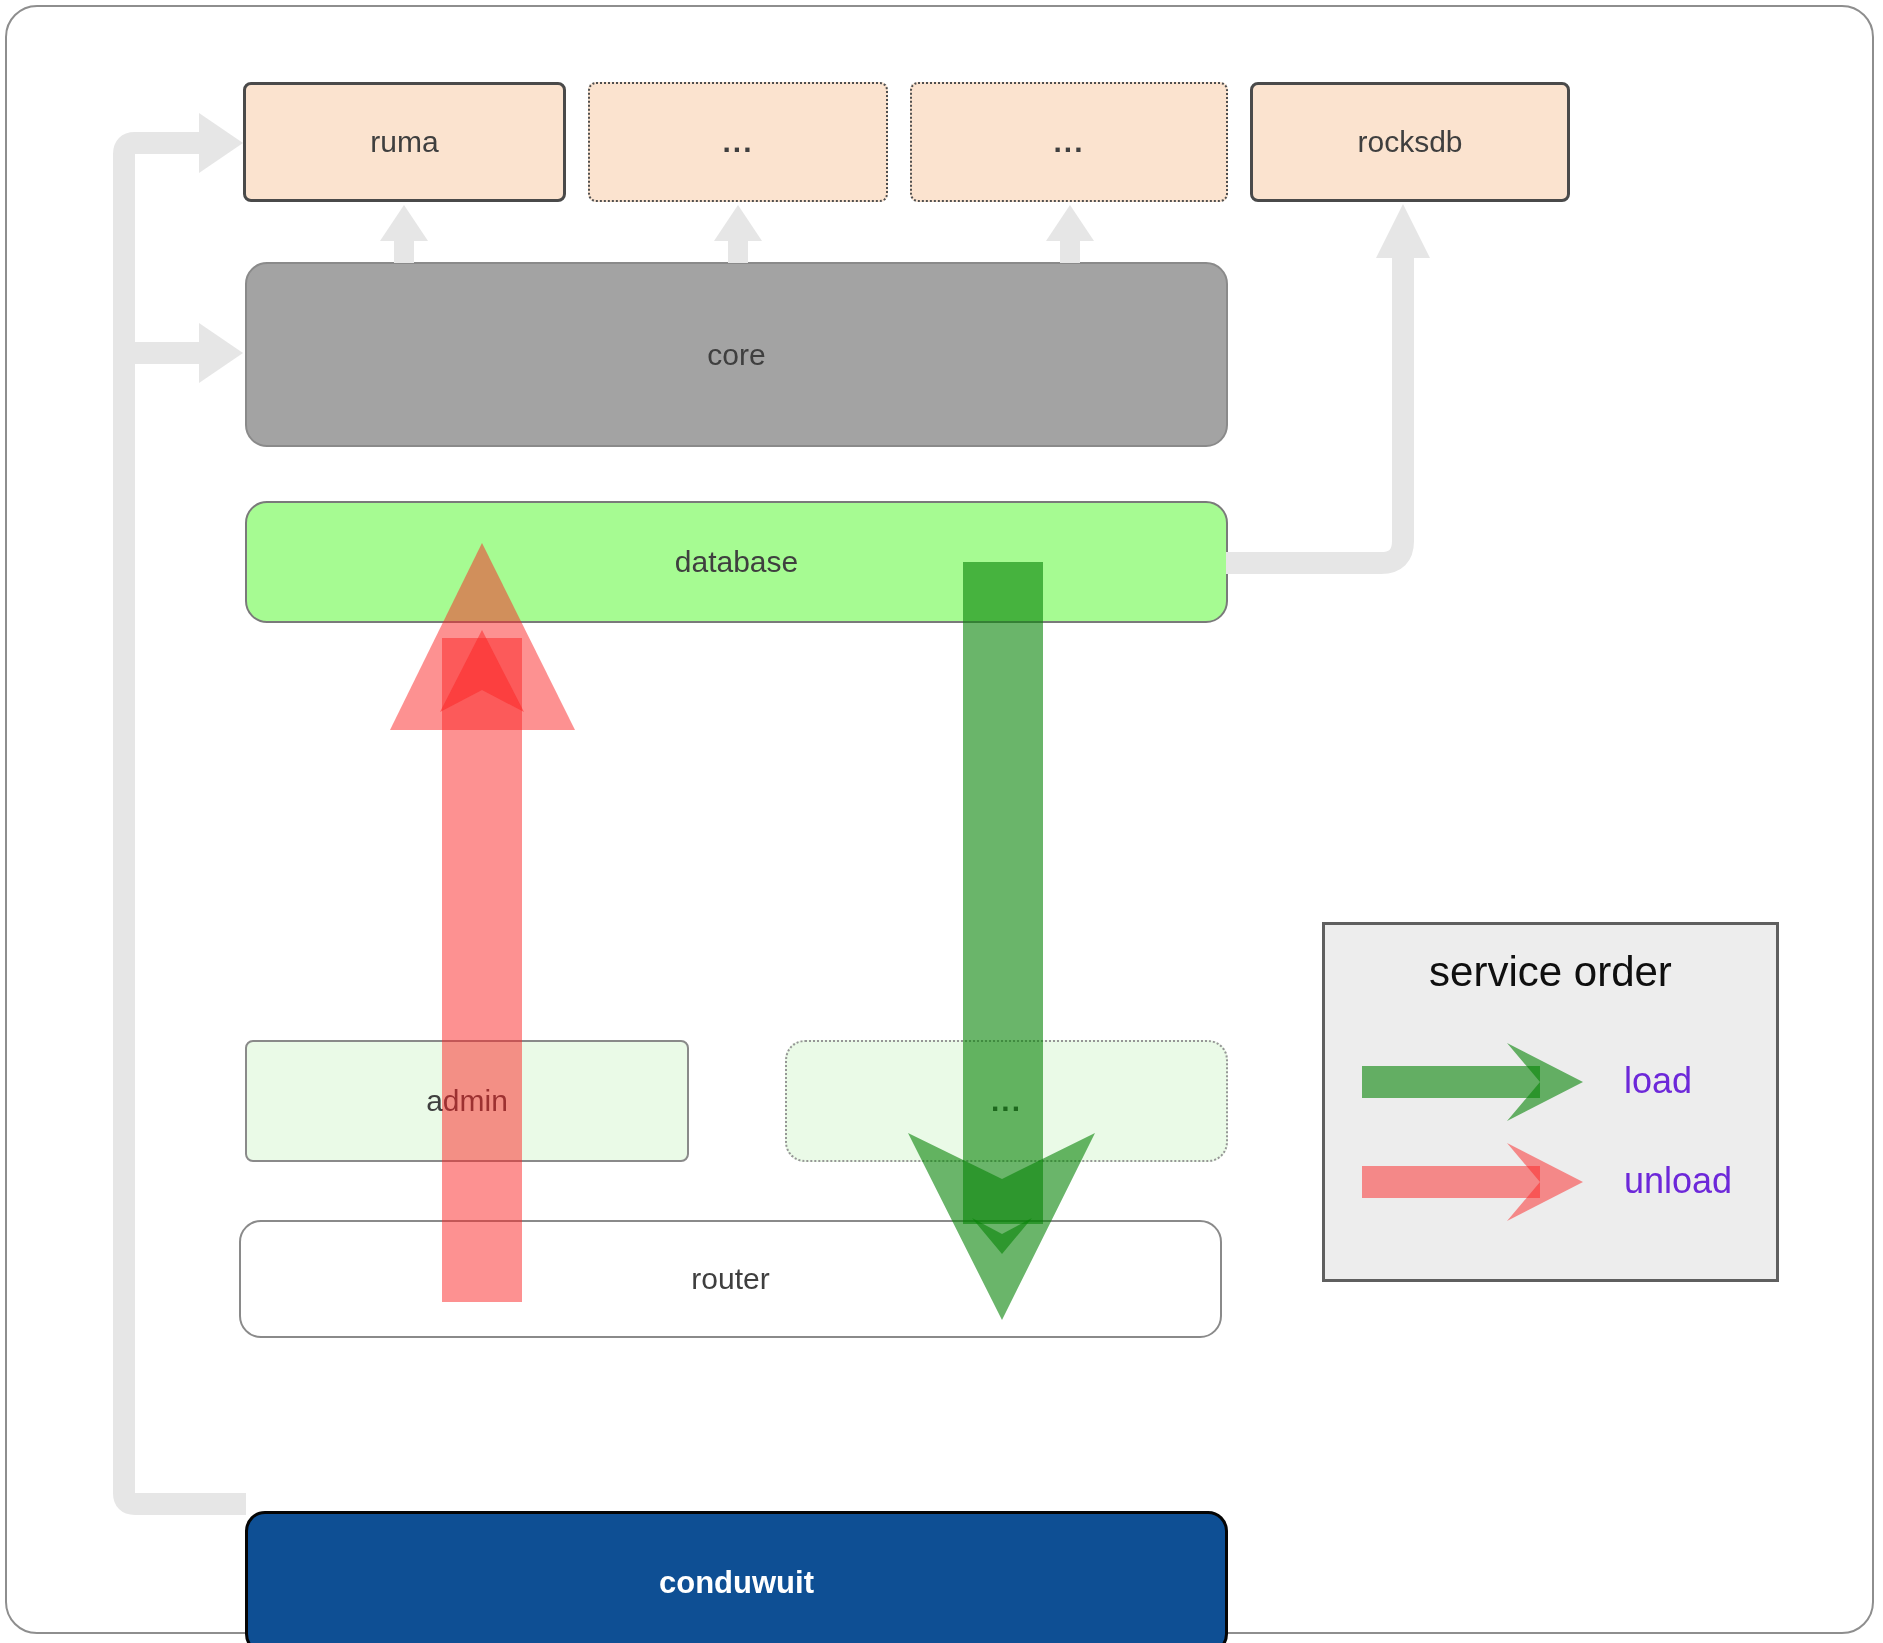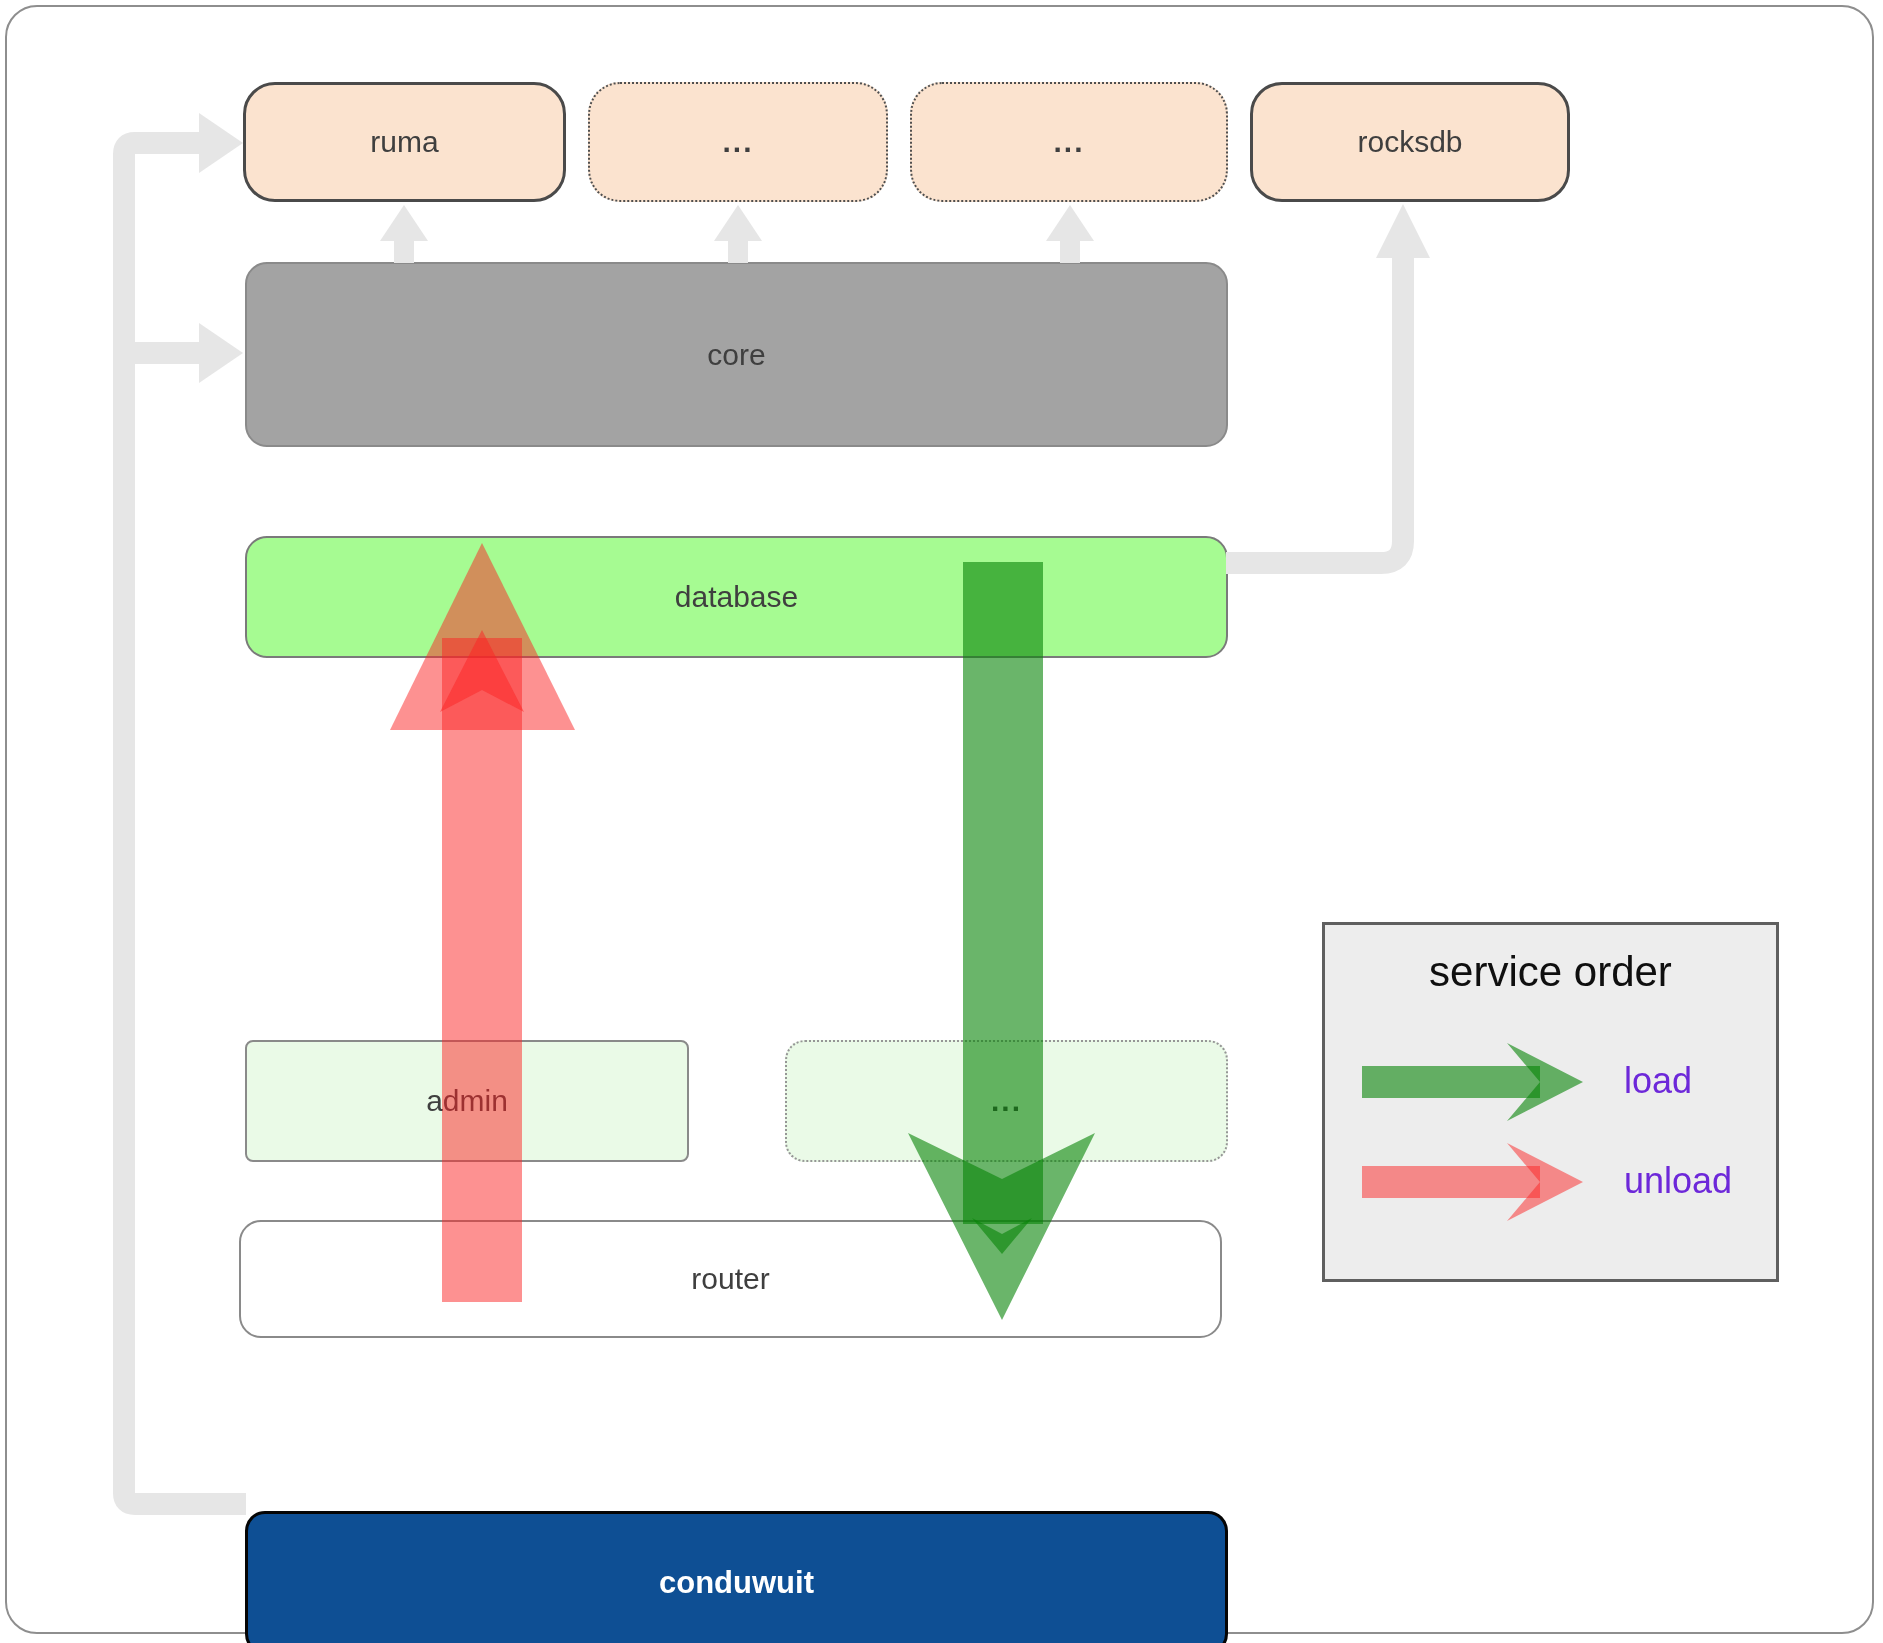--- a/index.html
+++ b/index.html
@@ -2,21 +2,21 @@
 <html><head>
 <meta charset="utf-8">
 <style>
   html,body{margin:0;padding:0;background:#ffffff;}
   body{font-family:"Liberation Sans","DejaVu Sans",sans-serif;}
   .stage{position:relative;width:1883px;height:1643px;background:#ffffff;overflow:hidden;}
   .frame{position:absolute;left:5px;top:5px;width:1869px;height:1629px;
          border:2px solid #8e8e8e;border-radius:32px;background:#ffffff;box-sizing:border-box;}
   .node{position:absolute;display:flex;align-items:center;justify-content:center;
         box-sizing:border-box;border-radius:22px;font-size:30px;color:#3f3f3f;z-index:1;}
-  .node.topbox{border:3px solid #4a4a4a;background:#fbe3cf;border-radius:32px;}
+  .node.topbox{border:3px solid #4a4a4a;background:#fbe3cf;border-radius:8px;}
   .node.topbox.dotted{border:2px dotted #4f4f4f;}
   .dots{font-weight:700;letter-spacing:2px;}
   .n-core{background:#a3a3a3;border:2px solid #8a8a8a;}
   .n-database{background:#a6fb92;border:2px solid #7a7a7a;}
   .n-service{background:#cafcbb;border:2px solid #8a8a8a;}
   .n-api{background:#defad8;border:2px solid #8a8a8a;}
   .n-admin{background:#eafae7;border:2px solid #8a8a8a;border-radius:8px;}
   .n-admin-more{background:#eafae7;border:2px dotted #969696;border-radius:20px;}
   .n-router{background:#ffffff;border:2px solid #8a8a8a;}
   .n-conduwuit{background:#0e4f94;border:3px solid #050505;border-radius:20px;
@@ -43,21 +43,21 @@
   <div class="node topbox dotted" style="left:910px;top:82px;width:318px;height:120px;">
     <span class="dots">...</span>
   </div>
   <div class="node topbox" style="left:1250px;top:82px;width:320px;height:120px;">
     <span>rocksdb</span>
   </div>
 
   <div class="node n-core" style="left:245px;top:262px;width:983px;height:185px;">
     <span>core</span>
   </div>
-  <div class="node n-database" style="left:245px;top:501px;width:983px;height:122px;margin-top:35px;">
+  <div class="node n-database" style="left:245px;top:501px;width:983px;height:122px;">
     <span>database</span>
   </div>
   <div class="node n-admin" style="left:245px;top:1040px;width:444px;height:122px;">
     <span>admin</span>
   </div>
   <div class="node n-admin-more" style="left:785px;top:1040px;width:443px;height:122px;">
     <span class="dots">...</span>
   </div>
   <div class="node n-router" style="left:239px;top:1220px;width:983px;height:118px;">
     <span>router</span>

